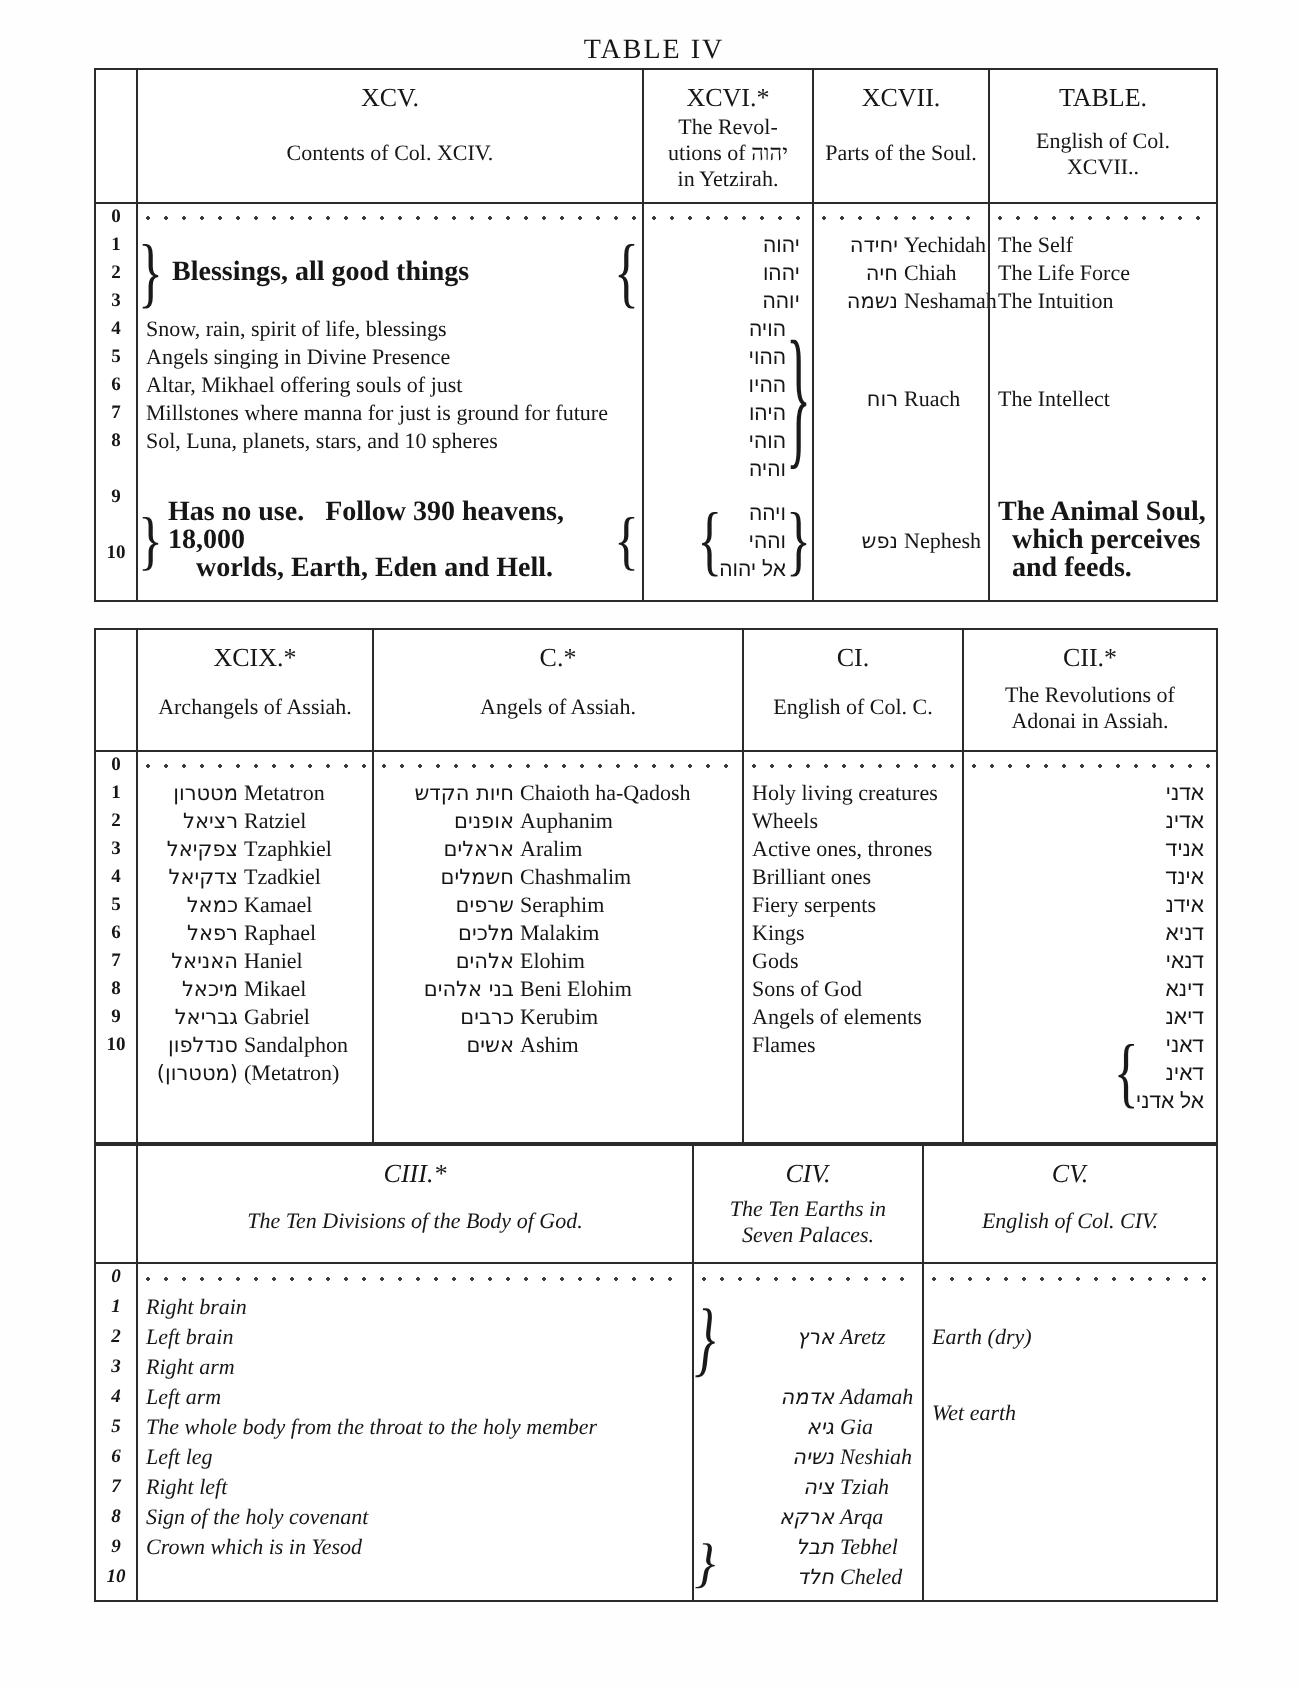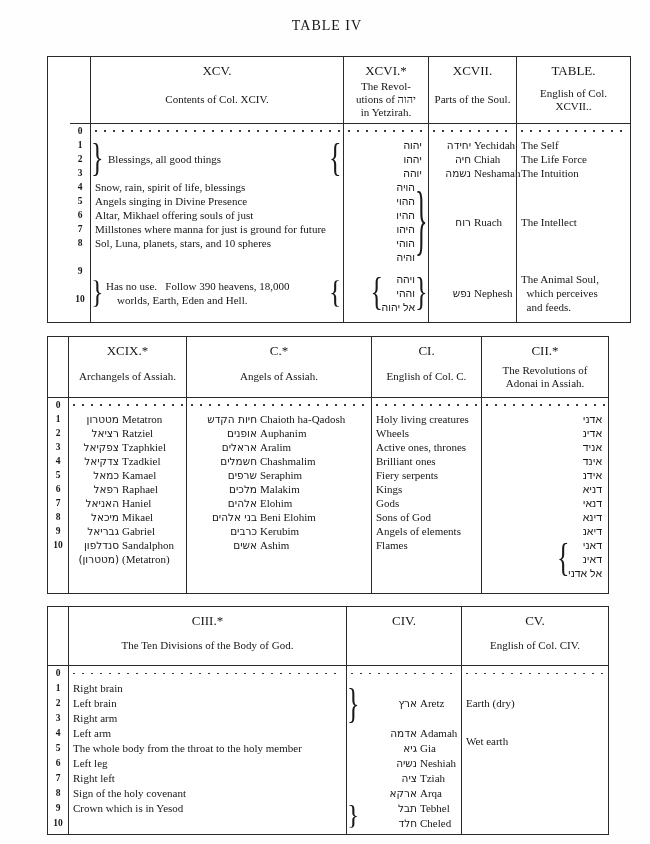--- a/index.html
+++ b/index.html
@@ -10,23 +10,23 @@
   }
   .page{position:relative;width:650px;height:844px;overflow:hidden;}
   .title{
     width:560px;margin:18px 0 0 47px;text-align:center;
     font-size:14px;letter-spacing:1px;line-height:16px;
   }
   .tbl{
     width:560px;margin-left:47px;border:1px solid #2b2b2b;background:#fff;
     box-sizing:content-box;
   }
-  .t1{margin-top:22px;padding-left:22px;}
+  .t1{}
   .t2{margin-top:13px;}
-  .t3{margin-top:12px;}
+  .t3{font-style:italic;}
   .thead{display:flex;border-bottom:1px solid #2b2b2b;align-items:stretch;}
   .th{
     box-sizing:border-box;display:flex;flex-direction:column;
     text-align:center;
   }
   .th + .th{border-left:1px solid #2b2b2b;}
   .t1 .thead{min-height:66px;}
   .t2 .thead{min-height:60px;}
   .t3 .thead{min-height:58px;}
   .numeral{margin-top:6px;font-size:13px;line-height:15px;}
@@ -57,21 +57,21 @@
   }
   .hebeng .eng{padding-left:3px;font-family:"Liberation Serif",serif;font-size:11px;}
   .grp{display:flex;align-items:center;box-sizing:border-box;}
   .vstack{display:flex;flex-direction:column;justify-content:center;}
   .sp{flex:1;}
   .brace{
     font-family:"Liberation Serif",serif;font-weight:400;color:#1a1a1a;
     font-size:26px;line-height:26px;width:11px;flex:none;text-align:center;
     transform:scaleY(var(--sy,1));
   }
-  .ml{white-space:pre-wrap;font-size:11px;line-height:14px;}
+  .ml{white-space:pre-wrap;font-size:14px;line-height:14px;font-weight:bold;}
 </style>
 </head>
 <body>
 
 <div class="page">
 
   <div class="title">TABLE IV</div>
 
   <div class="tbl t1">
     <div class="thead">
@@ -321,20 +321,22 @@
 
   <div class="tbl t3">
     <div class="thead">
       <div class="th" style="width:20px"></div>
       <div class="th" style="width:278px">
         <div class="numeral">CIII.*</div>
         <div class="caption">The Ten Divisions of the Body of God.</div>
       </div>
       <div class="th" style="width:115px">
         <div class="numeral">CIV.</div>
+        <div class="caption">The Ten Earths in
+Seven Palaces.</div>
       </div>
       <div class="th" style="width:147px">
         <div class="numeral">CV.</div>
         <div class="caption">English of Col. CIV.</div>
       </div>
     </div>
     <div class="tbody">
       <div class="bcol numcol" style="width:20px">
         <div class="bl">0</div>
         <div class="bl">1</div>

